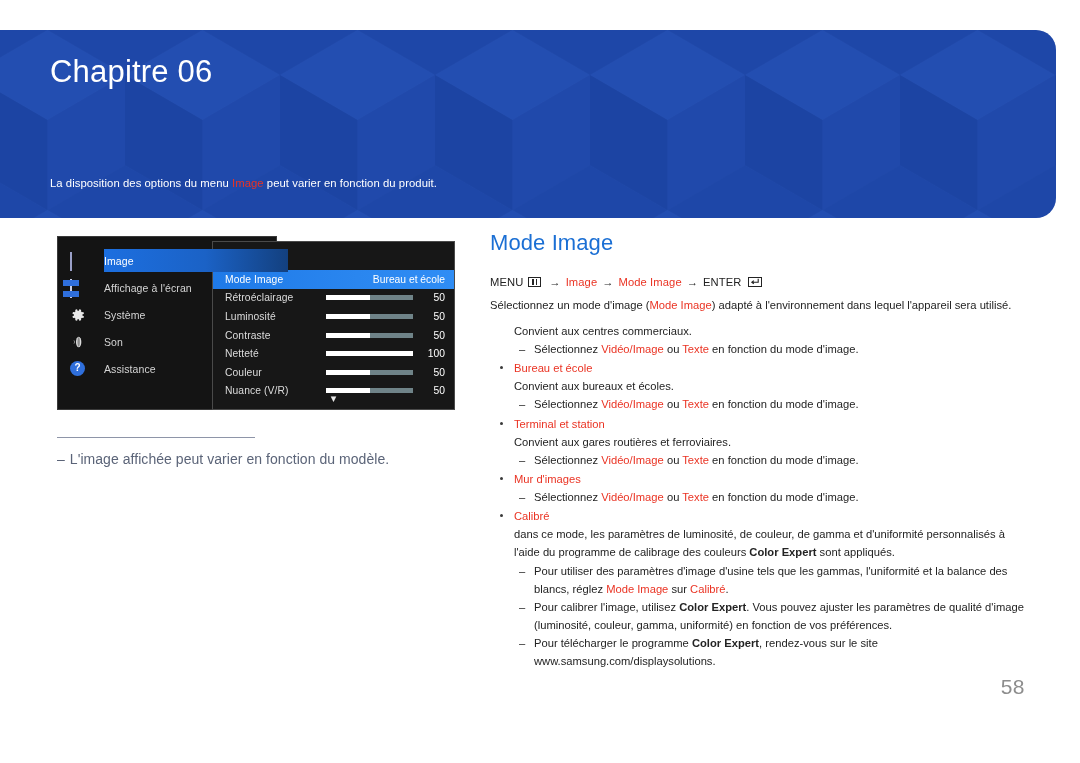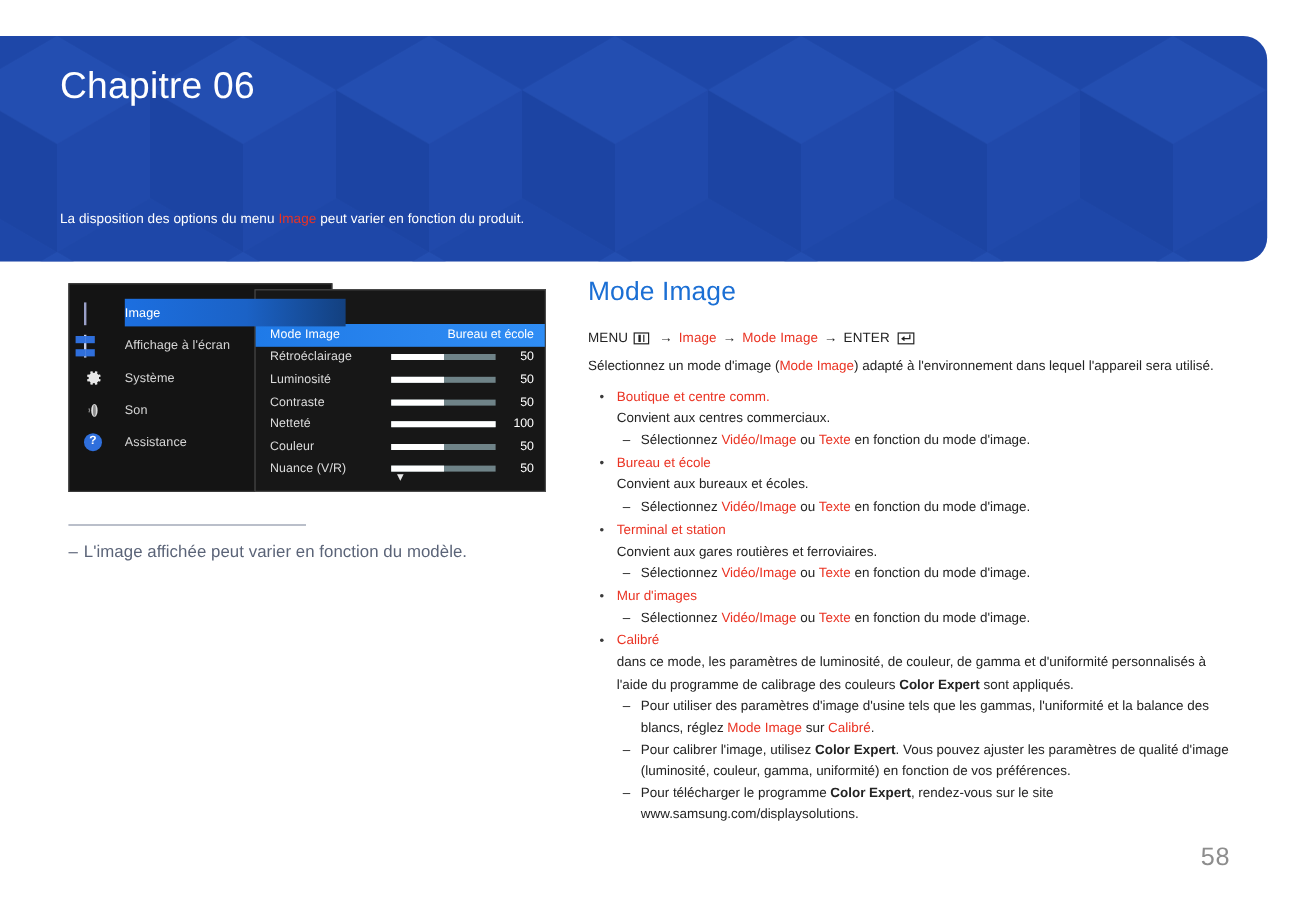--- a/index.html
+++ b/index.html
@@ -324,21 +324,21 @@
     content: "–";
     position: absolute;
     left: 29px; top: 0;
     color: #232323;
   }
   .b-sub .accent, .b-desc .accent, .lead .accent { color: #ea3323; }
   .b-sub b, .b-desc b { font-weight: 700; }
 
   .page-number {
     position: absolute;
-    left: 0; top: 703px;
+    left: 0; top: 675px;
     width: 1025px;
     text-align: right;
     color: #8d8d8d;
     font-size: 21px;
     letter-spacing: 0.5px;
   }
 </style>
 </head>
 <body>
 
@@ -483,21 +483,20 @@
         <svg width="10" height="8" viewBox="0 0 10 8" style="position:absolute;left:1px;top:0.4px;">
           <path d="M8.2,0.8 L8.2,4.2 L2.2,4.2 M3.8,2.6 L1.8,4.2 L3.8,5.8" stroke="#232323" stroke-width="1.1" fill="none"></path>
         </svg>
       </span>
     </div>
 
     <div class="lead"><span>Sélectionnez un mode d'image (</span><span class="accent hl">Mode Image</span><span>) adapté à l'environnement dans lequel l'appareil sera utilisé.</span></div>
 
     <ul class="bullets" id="bullet-list">
         <li>
-          <div class="b-head">Boutique et centre comm.</div>
           <div class="b-desc"><span>Convient aux centres commerciaux.</span></div>
           <div class="b-sub"><span>Sélectionnez </span><span class="accent hl">Vidéo/Image</span><span> ou </span><span class="accent hl">Texte</span><span> en fonction du mode d'image.</span></div>
         </li>
         <li>
           <div class="b-head">Bureau et école</div>
           <div class="b-desc"><span>Convient aux bureaux et écoles.</span></div>
           <div class="b-sub"><span>Sélectionnez </span><span class="accent hl">Vidéo/Image</span><span> ou </span><span class="accent hl">Texte</span><span> en fonction du mode d'image.</span></div>
         </li>
         <li>
           <div class="b-head">Terminal et station</div>

